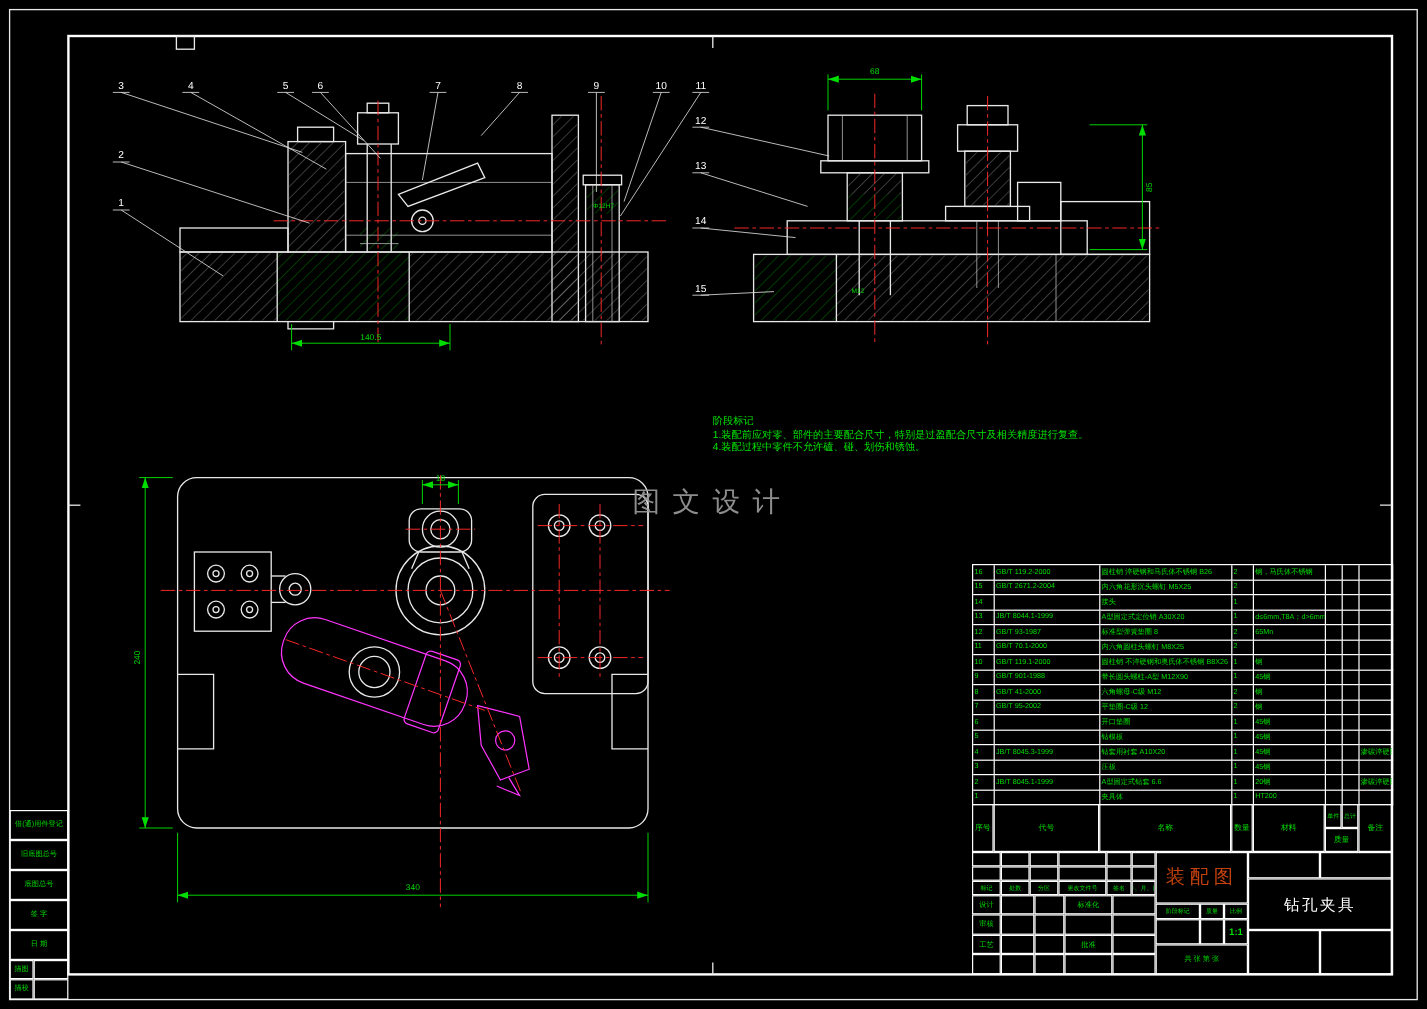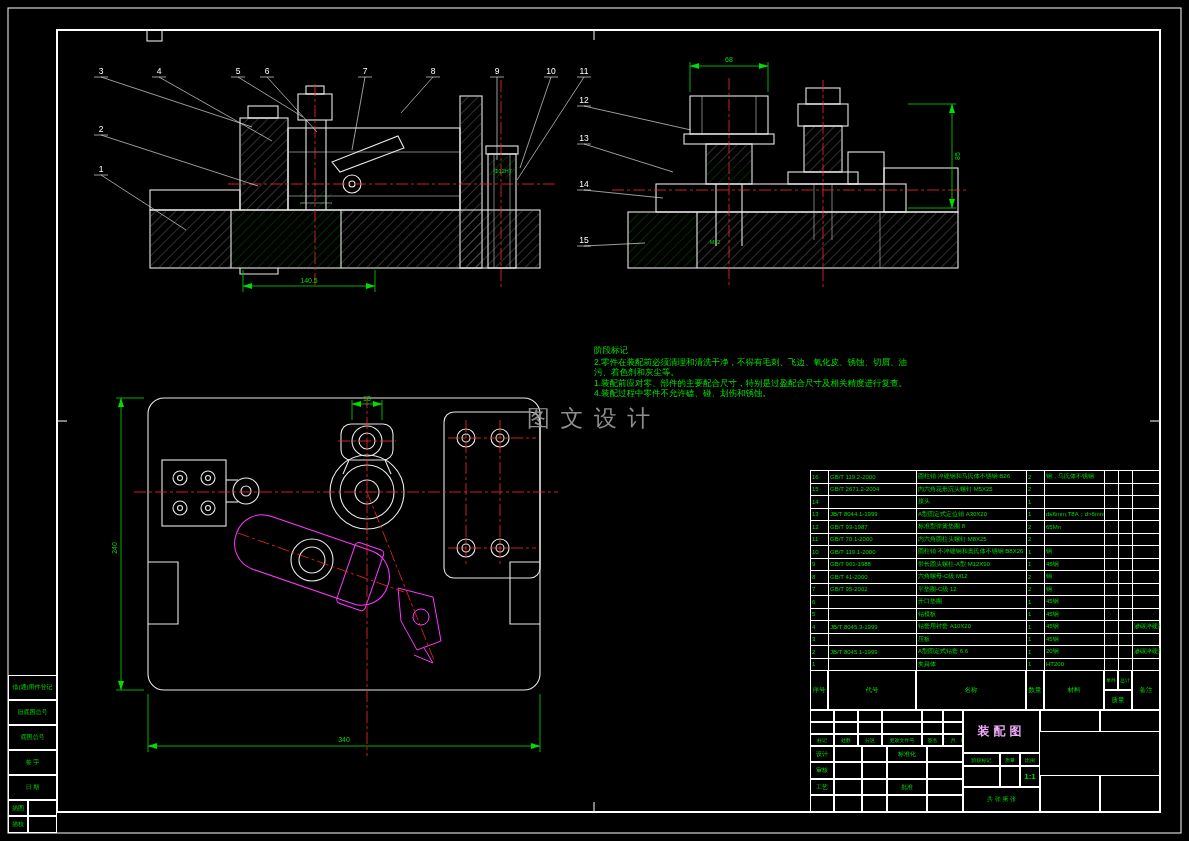--- a/index.html
+++ b/index.html
@@ -25,21 +25,21 @@
   #watermark{position:absolute;left:527px;top:403px;color:#9a9a9a;font-size:23px;letter-spacing:2px;opacity:.92;white-space:nowrap;}
   
   #bomrows{position:absolute;left:810px;top:470px;width:350px;height:200px;border-left:1px solid #fff;border-top:1px solid #fff;box-sizing:content-box;}
   .bomrow{display:grid;grid-template-columns:18px 88px 110px 18px 60px 14px 14px 28px;height:12.5px;}
   .bomcell{border-right:1px solid #fff;border-bottom:1px solid #fff;color:#00dd00;font-size:6px;display:flex;align-items:center;padding:0 1px;overflow:hidden;white-space:nowrap;box-sizing:border-box;}
   #bomhead{position:absolute;left:810px;top:670px;width:350px;height:40px;}
   .hc{position:absolute;border:1px solid #fff;box-sizing:border-box;color:#00dd00;font-size:6.5px;display:flex;align-items:center;justify-content:center;text-align:center;overflow:hidden;white-space:nowrap;}
   
   #titleblock{position:absolute;left:810px;top:710px;width:350px;height:102px;}
   .tc{position:absolute;border:1px solid #fff;box-sizing:border-box;color:#00dd00;font-size:6px;display:flex;align-items:center;justify-content:center;text-align:center;overflow:hidden;white-space:nowrap;}
-  .tc.big{font-size:12px;color:#f0abfc;letter-spacing:4px;font-weight:bold;}
+  .tc.big{font-size:16px;color:#c2410c;letter-spacing:4px;}
   .tc.big2{font-size:13px;color:#fff;letter-spacing:2px;}
   .tc.sc{color:#00dd00;font-size:8px;font-weight:bold;}
   
   #leftstrips{position:absolute;left:8px;top:675px;width:49px;height:158px;}
   .ls{position:absolute;border:1px solid #fff;color:#00dd00;font-size:6px;line-height:7px;display:flex;align-items:center;justify-content:center;text-align:center;box-sizing:border-box;padding:1px;word-break:break-all;}
 </style>
 </head>
 <body>
 
 <div class="sheet">
@@ -258,21 +258,20 @@
         <text x="584" y="187" class="co">14</text>
         <line x1="584" y1="246" x2="645" y2="243" class="cl"></line>
         <line x1="577" y1="246" x2="591" y2="246" class="cl"></line>
         <text x="584" y="243" class="co">15</text>
       </g>
   </svg>
 
   <div id="tech">
     <div class="ttitle">阶段标记</div>
     <div id="tech-lines">
-        <div class="tline">2.零件在装配前必须清理和清洗干净，不得有毛刺、飞边、氧化皮、锈蚀、切屑、油污、着色剂和灰尘等。</div>
         <div class="tline">1.装配前应对零、部件的主要配合尺寸，特别是过盈配合尺寸及相关精度进行复查。</div>
         <div class="tline">4.装配过程中零件不允许磕、碰、划伤和锈蚀。</div>
       </div>
   </div>
 
   <div id="watermark">图 文 设 计</div>
 
   <div id="bomrows">
       <div class="bomrow">
         <div class="bomcell">16</div>
@@ -495,20 +494,21 @@
     <div class="tc" style="left:153px;top:43px;width:37px;height:13px;font-size:5px">阶段标记</div>
     <div class="tc" style="left:190px;top:43px;width:20px;height:13px;font-size:5px">质量</div>
     <div class="tc" style="left:210px;top:43px;width:20px;height:13px;font-size:5px">比例</div>
     <div class="tc" style="left:153px;top:56px;width:37px;height:21px"></div>
     <div class="tc" style="left:190px;top:56px;width:20px;height:21px"></div>
     <div class="tc sc" style="left:210px;top:56px;width:20px;height:21px">1:1</div>
     <div class="tc" style="left:153px;top:77px;width:77px;height:25px">共 张 第 张</div>
 
     <div class="tc" style="left:230px;top:0;width:60px;height:22px"></div>
     <div class="tc" style="left:290px;top:0;width:60px;height:22px"></div>
+    <div class="tc big2" style="left:230px;top:22px;width:120px;height:43px">钻孔夹具</div>
     <div class="tc" style="left:230px;top:65px;width:60px;height:37px"></div>
     <div class="tc" style="left:290px;top:65px;width:60px;height:37px"></div>
   </div>
 
   <div id="leftstrips">
     <div class="ls" style="left:0;top:0;width:49px;height:25px">借(通)用件登记</div>
     <div class="ls" style="left:0;top:25px;width:49px;height:25px">旧底图总号</div>
     <div class="ls" style="left:0;top:50px;width:49px;height:25px">底图总号</div>
     <div class="ls" style="left:0;top:75px;width:49px;height:25px">签 字</div>
     <div class="ls" style="left:0;top:100px;width:49px;height:25px">日 期</div>

